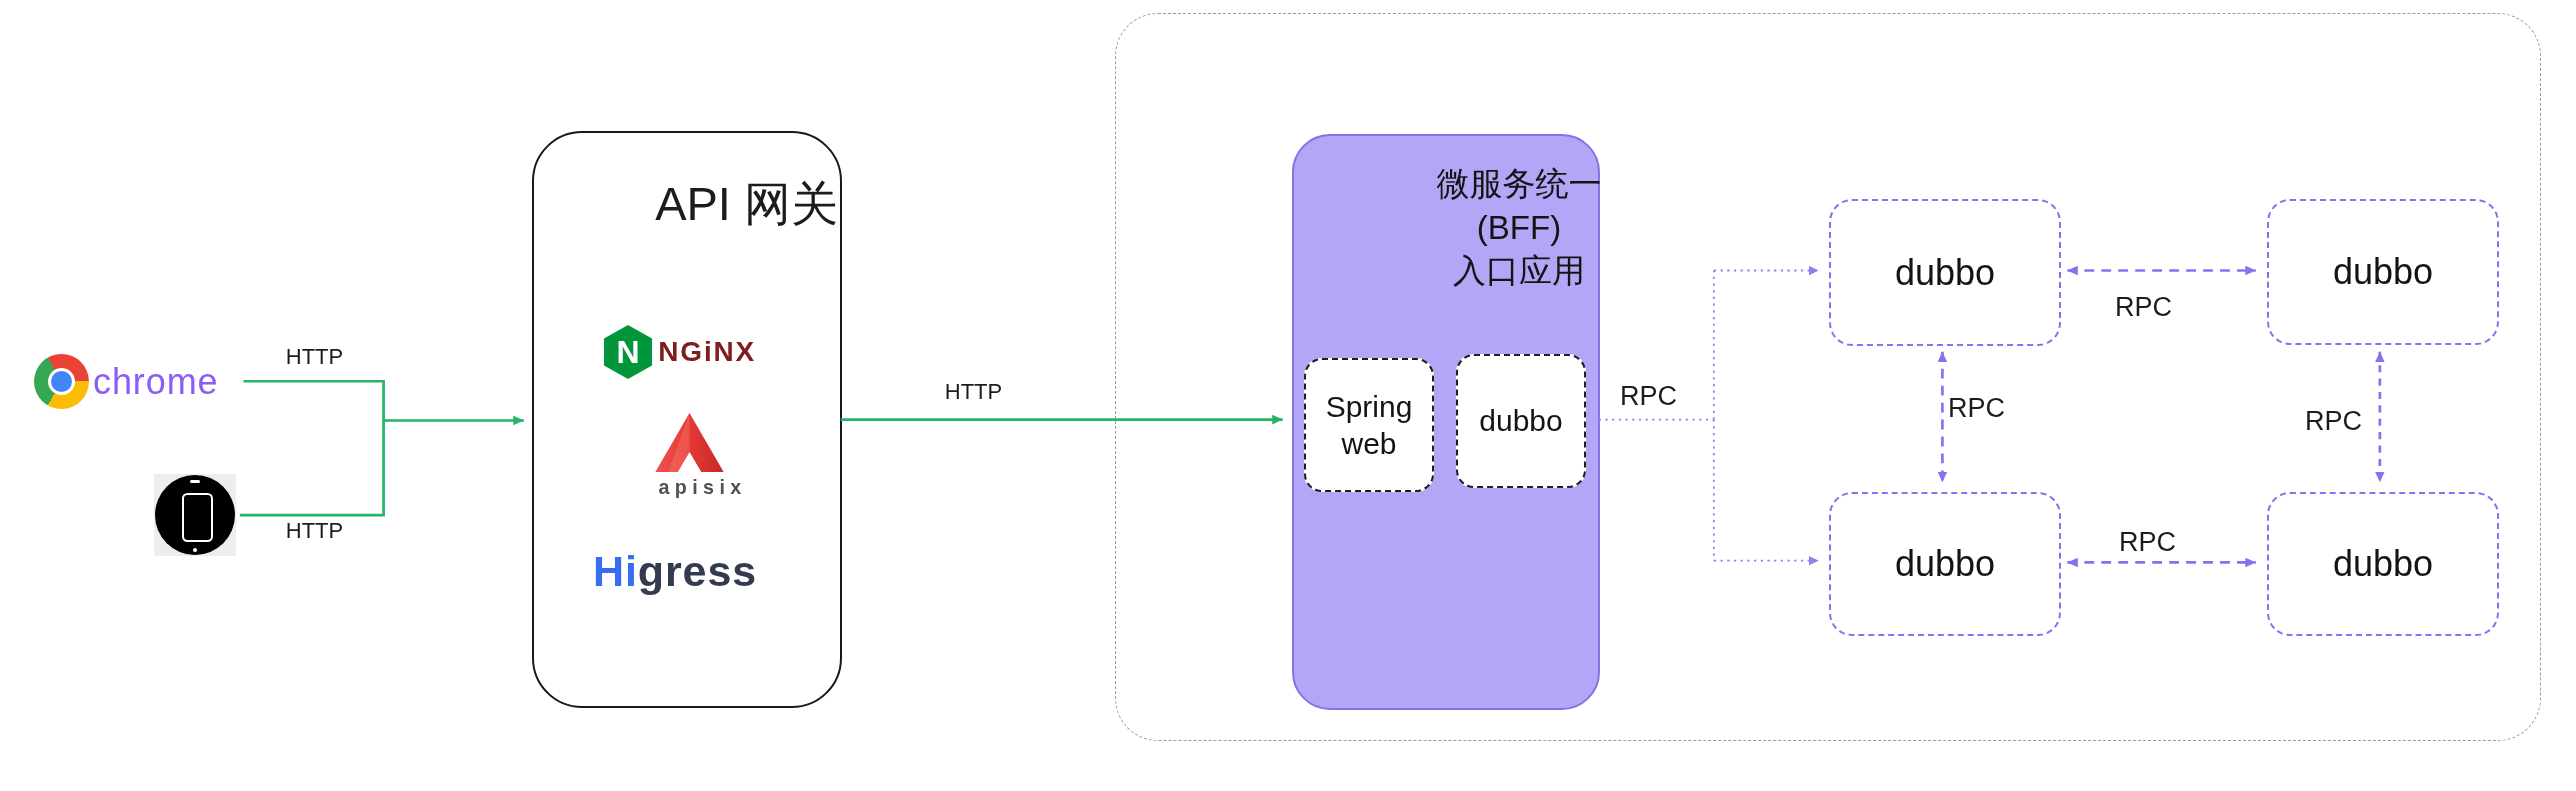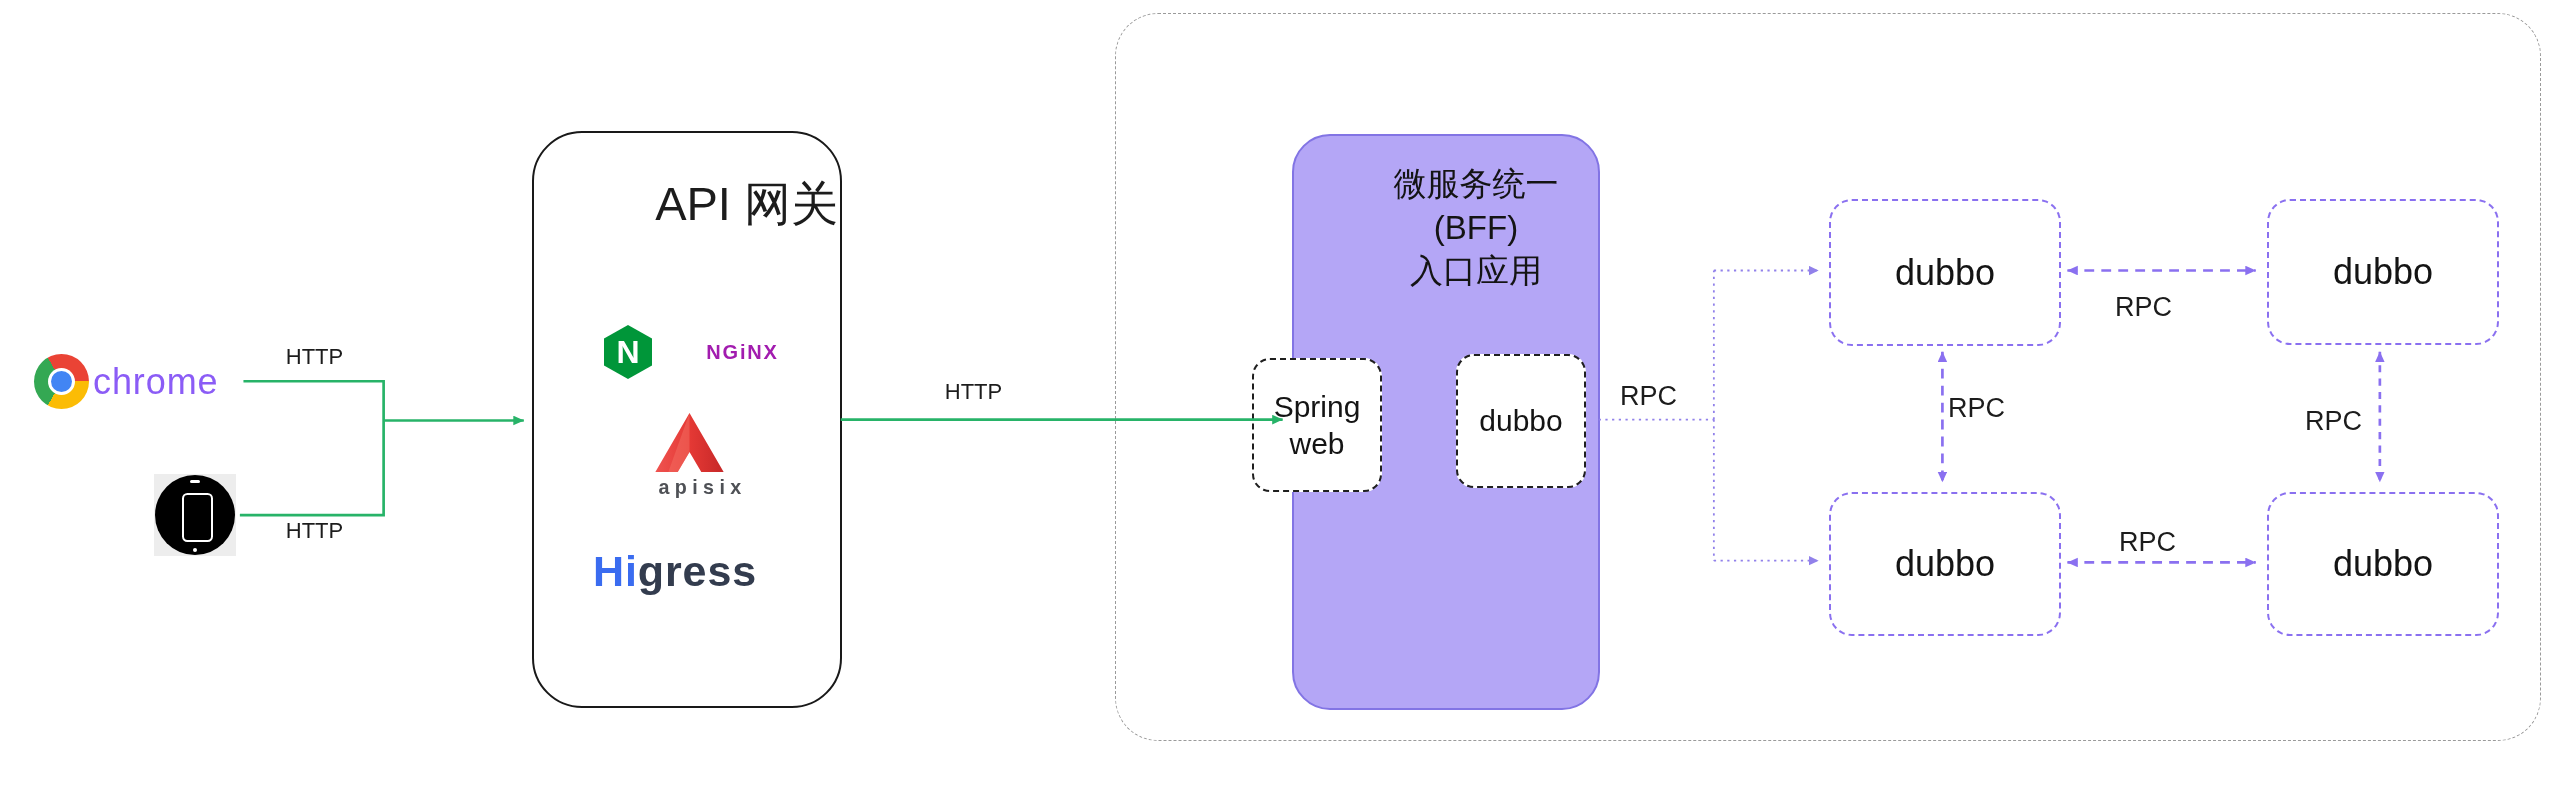--- a/index.html
+++ b/index.html
@@ -22,36 +22,36 @@
      border:2.7px solid #fff;border-radius:5.4px;}
   #phone-wrap .spk{position:absolute;left:50%;top:6.3px;width:10.7px;height:2.7px;margin-left:-5.4px;background:#fff;border-radius:1.8px;}
   #phone-wrap .dot{position:absolute;left:50%;bottom:3.6px;width:4.5px;height:4.5px;margin-left:-2.2px;background:#fff;border-radius:50%;}
   
   #api-box{left:532px;top:131px;width:306px;height:573px;border:2.7px solid #191919;border-radius:50px;background:#fff;}
   #api-title{left:532px;top:173px;width:306px;text-align:right;font-size:47px;}
   #nginx-logo{left:604px;top:325px;display:flex;align-items:center;gap:6.3px;}
   #nginx-hex{width:48px;height:54px;background:#009639;display:flex;align-items:center;justify-content:center;
      clip-path:polygon(50% 0,100% 25%,100% 75%,50% 100%,0 75%,0 25%);
      color:#fff;font-weight:bold;font-size:32px;}
-  #nginx-word{color:#a21caf;font-weight:bold;font-size:20px;letter-spacing:1.8px;margin-left:48px;}
+  #nginx-word{color:#7f1d1d;font-weight:bold;font-size:28px;letter-spacing:1.8px;}
   #apisix-logo{left:622px;top:413px;width:134px;display:flex;flex-direction:column;align-items:center;}
   #apisix-word{margin-top:3.6px;color:#4f5156;font-weight:bold;font-size:19.7px;letter-spacing:5.4px;margin-left:27px;}
   #higress-logo{left:593px;top:547px;font-size:43px;font-weight:bold;letter-spacing:0.9px;}
   #higress-logo .hi{color:#3a6cf0;}
   #higress-logo .rest{color:#333c4e;}
   
   #backend-box{left:1115px;top:13.4px;width:1424px;height:726px;border:1.8px dashed #9a9a9a;border-radius:43px;}
   #backend-title{left:1115px;top:38px;width:1424px;text-align:center;font-size:33px;color:#1f1f1f;}
   
   #bff-box{left:1292px;top:134px;width:304px;height:572px;background:#b4a6f6;border:2.7px solid #8274e4;border-radius:38px;}
-  #bff-title{left:1292px;top:162px;width:304px;text-align:center;font-size:33px;line-height:1.32;color:#141414;padding-left:32px;}
+  #bff-title{left:1335px;top:162px;width:304px;text-align:center;font-size:33px;line-height:1.32;color:#141414;padding-left:32px;}
   .module{position:absolute;background:#fff;border:2.7px dashed #1f1f1f;border-radius:18px;
      display:flex;align-items:center;justify-content:center;text-align:center;
      font-size:30px;line-height:1.25;color:#141414;}
-  #mod-spring{left:1252px;top:358px;width:126px;height:130px;}
+  #mod-spring{left:1304px;top:358px;width:126px;height:130px;}
   #mod-dubbo{left:1456px;top:354px;width:126px;height:130px;}
   #mod-spring .txt{width:98px;}
   
   .service{position:absolute;background:#fff;border:2.7px dashed #8a70f0;border-radius:23px;
      display:flex;align-items:center;justify-content:center;font-size:36px;color:#141414;}
   #svc-tl{left:1829px;top:199px;width:228px;height:143px;}
   #svc-tr{left:2267px;top:199px;width:228px;height:142px;}
   #svc-bl{left:1829px;top:492px;width:228px;height:140px;}
   #svc-br{left:2267px;top:492px;width:228px;height:140px;}
   #connector-svg{position:absolute;left:0;top:0;pointer-events:none;}

